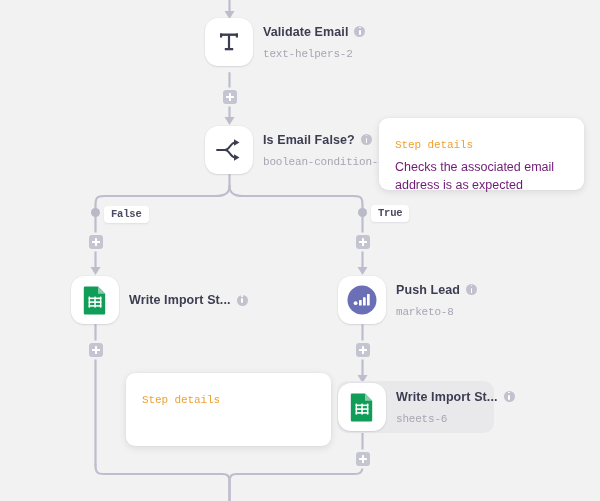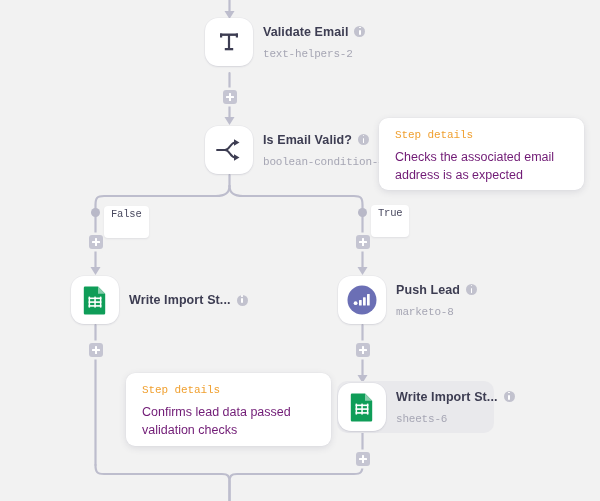--- a/index.html
+++ b/index.html
@@ -107,47 +107,48 @@
     background: #e9e9ec;
     border-radius: 10px;
   }
 
   
   .details-card {
     position: absolute;
     background: #ffffff;
     border-radius: 9px;
     box-shadow: 0 2px 7px rgba(60,60,90,0.13), 0 0 0 0.5px rgba(120,120,150,0.05);
-    padding: 11px 16px 15px 16px;
+    padding: 21px 16px 15px 16px;
     box-sizing: border-box;
   }
   .details-label {
     font-family: "Liberation Mono", monospace;
     font-size: 11px;
     color: #f0a030;
     margin-bottom: 7px;
     letter-spacing: -0.1px;
   }
   .details-text {
     font-size: 12.5px;
     color: #701a75;
     line-height: 1.45;
   }
 
   
   .branch-label {
     position: absolute;
     background: #ffffff;
     border-radius: 4px;
-    padding: 2px 7px 18px 7px;
+    padding: 2px 7px 3px 7px;
     font-family: "Liberation Mono", monospace;
     font-size: 10.5px;
     color: #4a4a60;
     box-shadow: 0 1px 2px rgba(60,60,90,0.10);
     letter-spacing: -0.2px;
+    font-weight: bold;
   }
 
   
   .plus-btn {
     position: absolute;
     width: 14px;
     height: 14px;
     border-radius: 3px;
     background: #c5c5d2;
     display: flex;
@@ -261,21 +262,21 @@
           <path d="M11,13 C16,13 16,20.5 21.5,20.5"></path>
         </g>
         <g fill="#3d3d52">
           <path d="M20,2.2 L25.5,5.5 L20,8.8 Z"></path>
           <path d="M20,17.2 L25.5,20.5 L20,23.8 Z"></path>
         </g>
       </svg>
     </div>
     <div class="node-text">
       <div class="node-title-row">
-        <span class="node-title">Is Email Valid?</span>
+        <span class="node-title">Is Email False?</span>
         <span class="info-icon">
             <i></i>
           </span>
       </div>
       <span class="node-sub">boolean-condition-4</span>
     </div>
   </div>
 
   <div class="details-card" style="left:379px; top:118px; width:205px; height:72px;">
     <div class="details-label">Step details</div>
@@ -353,16 +354,15 @@
         <span class="info-icon">
             <i></i>
           </span>
       </div>
       <span class="node-sub">sheets-6</span>
     </div>
   </div>
 
   <div class="details-card" style="left:126px; top:373px; width:205px; height:73px;">
     <div class="details-label">Step details</div>
-    <div class="details-text">Confirms lead data passed validation checks</div>
   </div>
 
 </div>
 
 </body></html>

